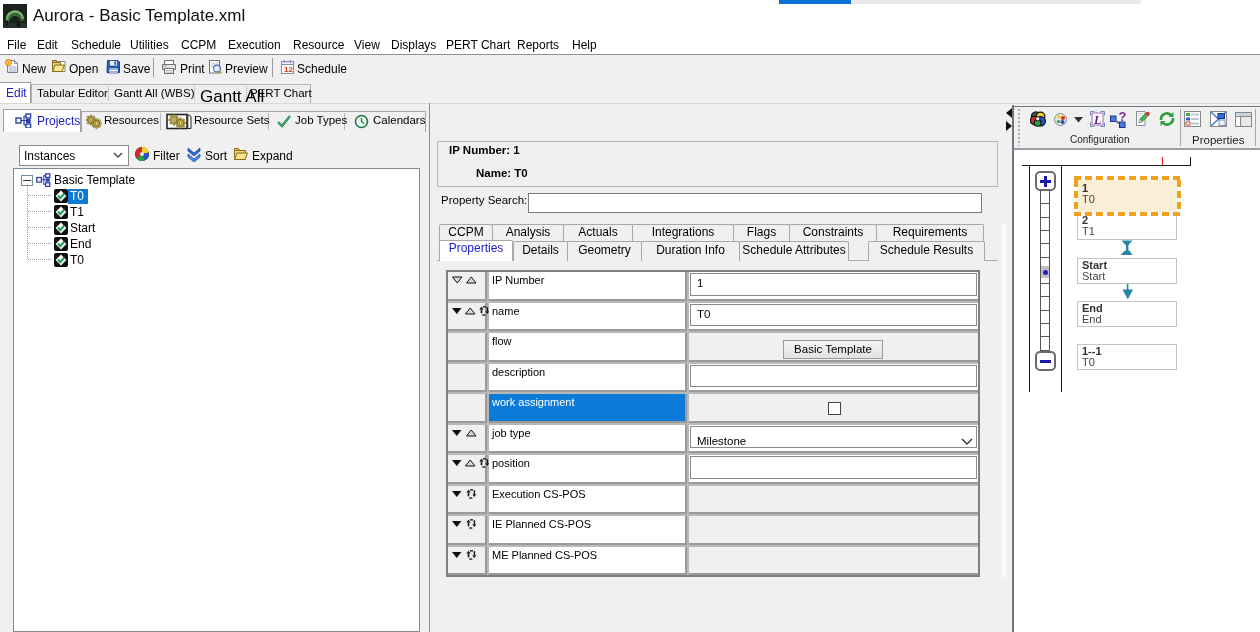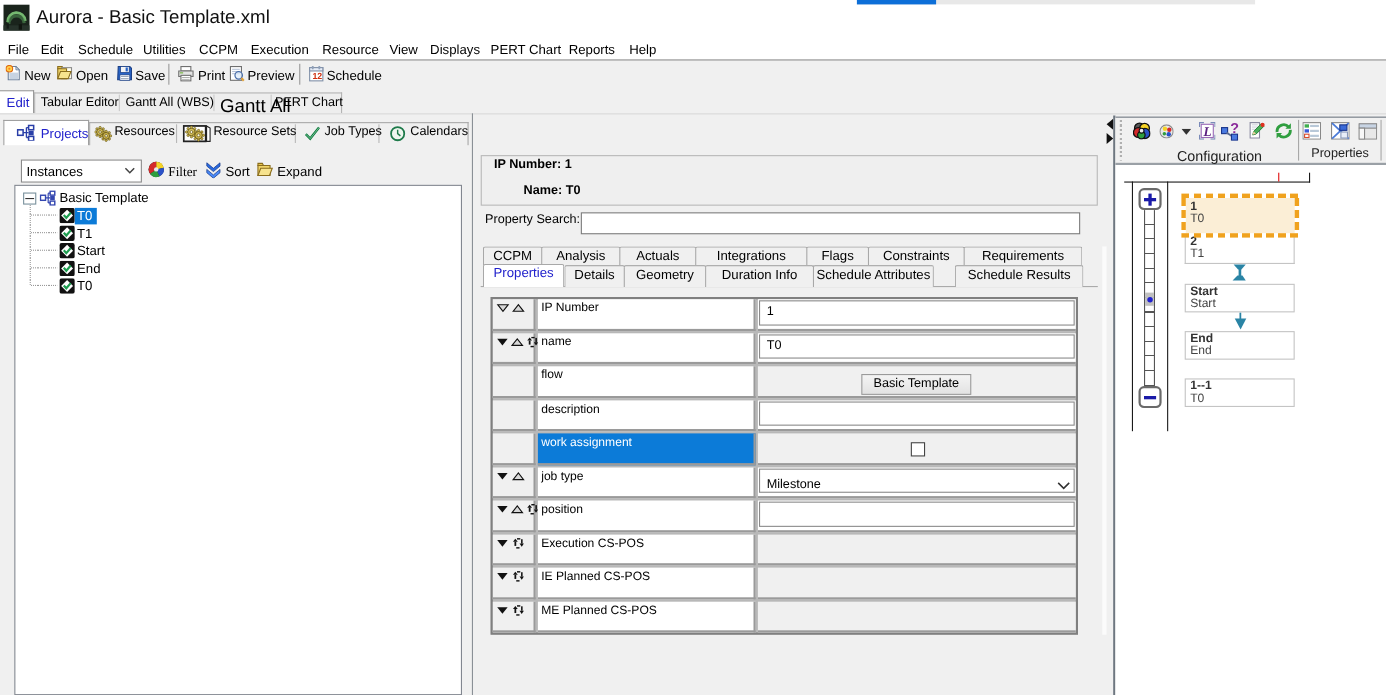--- a/index.html
+++ b/index.html
@@ -234,21 +234,21 @@
     <div class="abs" style="left:134px;top:146px;">
       <svg width="16" height="16">
         <circle cx="8" cy="8" r="7" fill="#222"></circle>
         <path d="M8 8 L8 1 A7 7 0 0 1 14.8 6.5 z" fill="#f5d327"></path>
         <path d="M8 8 L14.8 6.5 A7 7 0 0 1 11 14.3 z" fill="#2a51c8"></path>
         <path d="M8 8 L11 14.3 A7 7 0 0 1 2.5 12 z" fill="#2f9e3f"></path>
         <path d="M8 8 L2.5 12 A7 7 0 0 1 8 1 z" fill="#d42a2a"></path>
         <circle cx="8" cy="8" r="2" fill="#e8e8e8"></circle>
       </svg>
     </div>
-    <div class="abs t12" style="left:153px;top:149px;font-family:Liberation Serif, serif;">Filter</div>
+    <div class="abs t12" style="left:153px;top:149px;">Filter</div>
     <div class="abs" style="left:186px;top:146px;">
       <svg width="16" height="16">
         <path d="M2 2 l6 5 6-5 v3 l-6 5 -6-5 z" fill="#2a6ae0" stroke="#1a3f90" stroke-width="0.7"></path>
         <path d="M2 8 l6 5 6-5 v3 l-6 5 -6-5 z" fill="#4a8af8" stroke="#1a3f90" stroke-width="0.7"></path>
       </svg>
     </div>
     <div class="abs t12" style="left:205px;top:149px;">Sort</div>
     <div class="abs" style="left:233px;top:147px;">
       <svg width="16" height="14">
         <path d="M1.5 3.5 v-2 h4 l1 2 z" fill="#e8c64f" stroke="#8a6d1d"></path>
@@ -588,21 +588,21 @@
         <rect x="9" y="9" width="6" height="5.5" fill="#e8eef8" stroke="#8898b8"></rect>
       </svg>
     </div>
     <div class="abs" style="left:1235px;top:112px;">
       <svg width="17" height="15">
         <rect x="0.5" y="0.5" width="16" height="14" fill="#e8e8e8" stroke="#888"></rect>
         <rect x="0.5" y="0.5" width="16" height="4" fill="#c8d4e4" stroke="#888"></rect>
         <rect x="0.5" y="4.5" width="5" height="10" fill="#f8f8f8" stroke="#888"></rect>
       </svg>
     </div>
-    <div class="abs" style="left:1070px;top:134px;font-size:13px;color:#222;">Configuration</div>
+    <div class="abs" style="left:1070px;top:134px;font-size:10px;color:#222;">Configuration</div>
     <div class="abs" style="left:1192px;top:134px;font-size:11.5px;color:#222;">Properties</div>
     <div class="abs" style="left:1255px;top:109px;width:1px;height:37px;background:#a8a8a8;"></div>
 
     <div class="abs" style="left:1022px;top:165px;width:169px;height:1px;background:#1a1a1a;"></div>
     <div class="abs" style="left:1029px;top:165px;width:1px;height:227px;background:#1a1a1a;"></div>
     <div class="abs" style="left:1061px;top:165px;width:1px;height:227px;background:#1a1a1a;"></div>
     <div class="abs" style="left:1190px;top:157px;width:1px;height:9px;background:#1a1a1a;"></div>
     <div class="abs" style="left:1162px;top:157px;width:1px;height:8px;background:#e01010;"></div>
 
     <div class="abs" style="left:1035px;top:171px;width:21px;height:20px;background:#fff;border:2px solid #6a6a6a;border-radius:5px;"></div>

